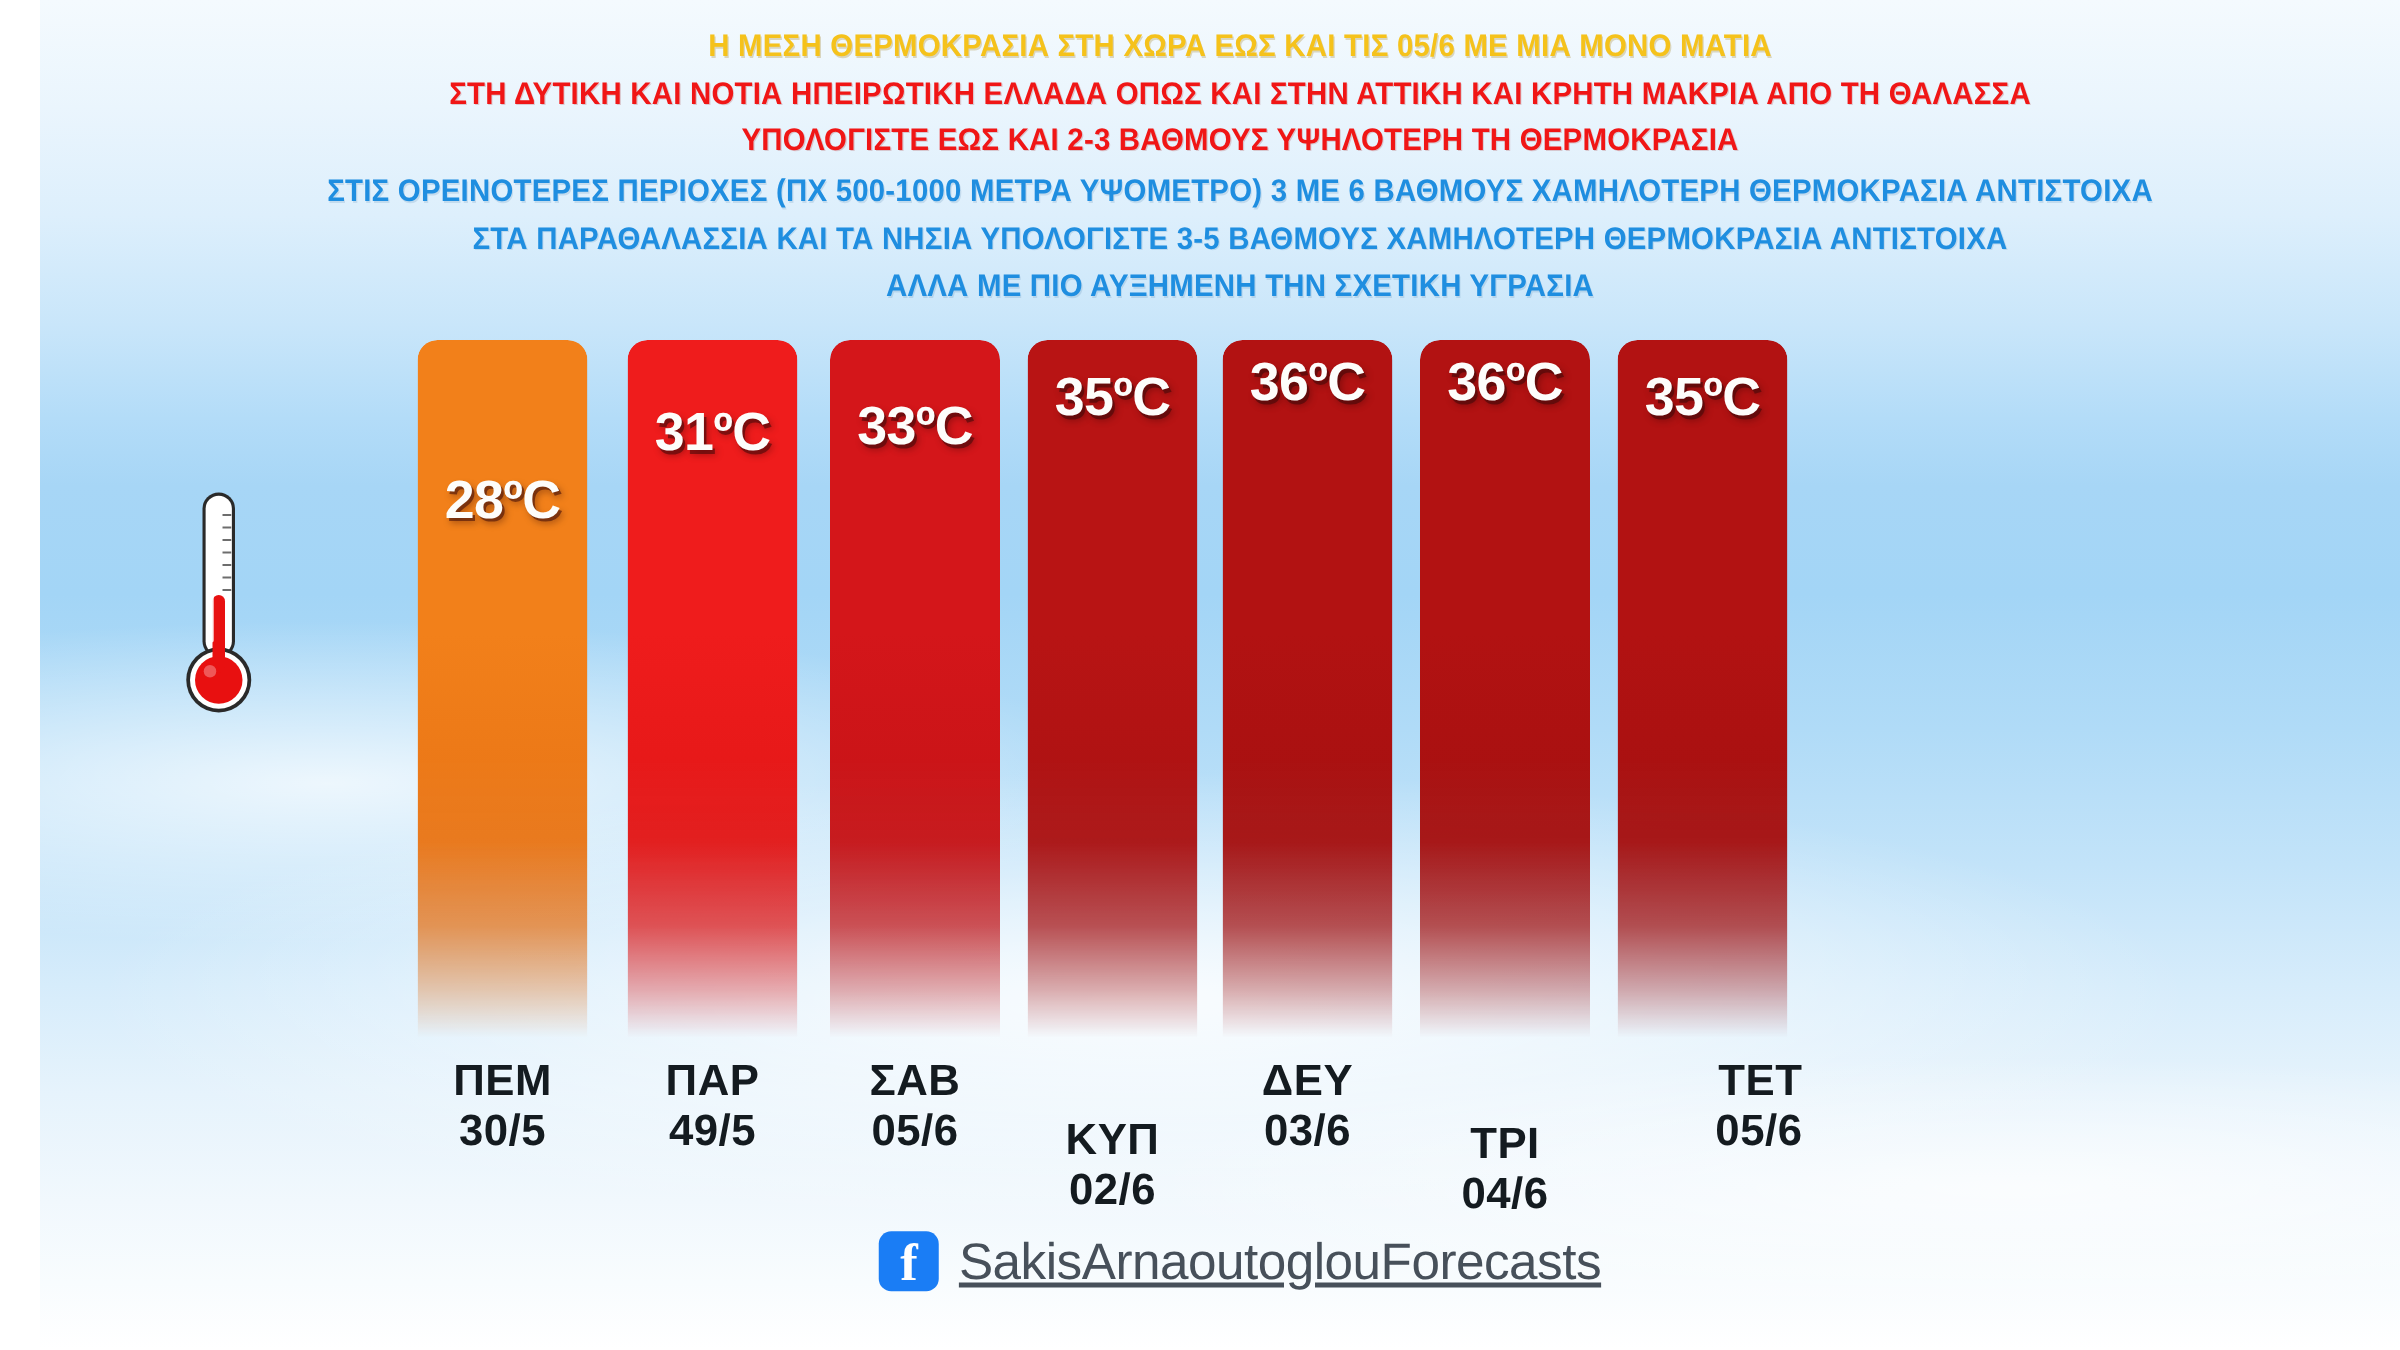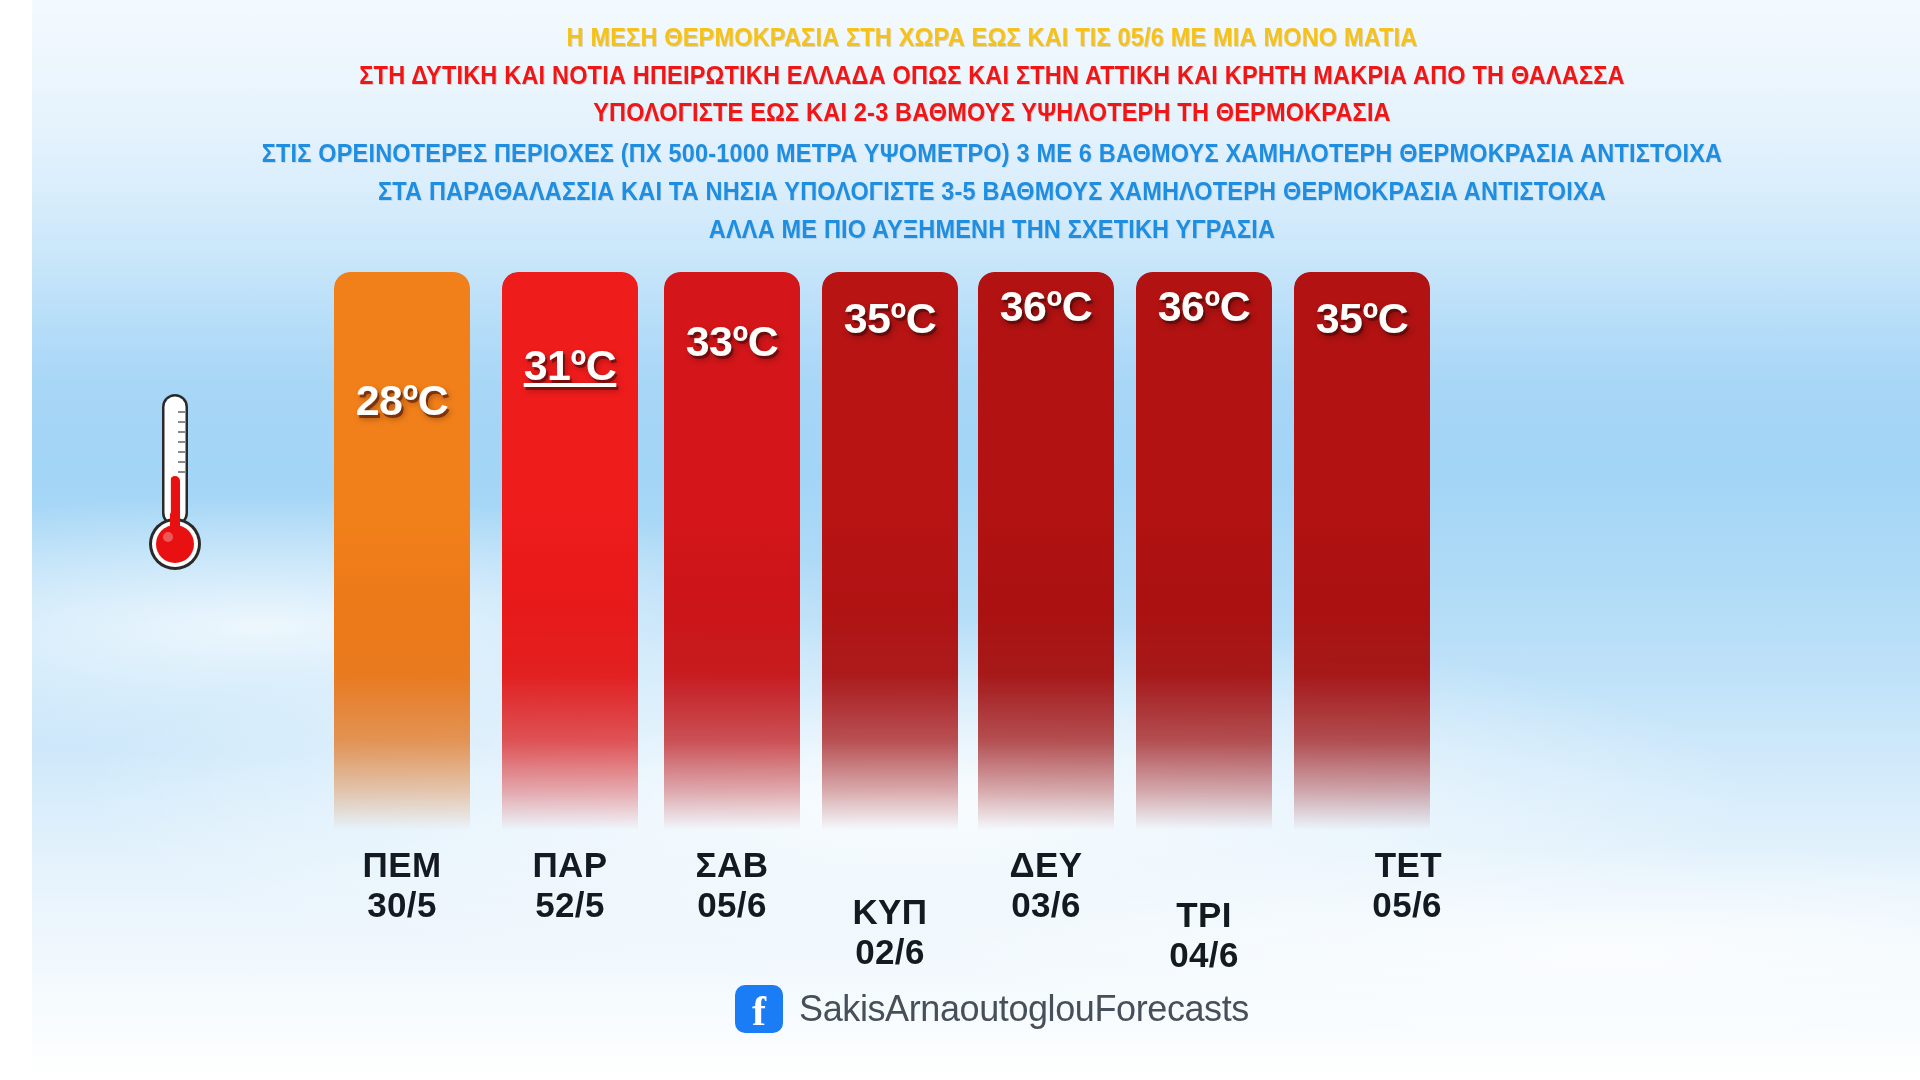--- a/index.html
+++ b/index.html
@@ -171,23 +171,24 @@
     text-align: center;
     color: #ffffff;
     font-family: "Liberation Serif", serif;
     font-weight: bold;
     font-size: 42px;
     line-height: 42px;
   }
   .fb-name {
     color: #47505a;
     font-family: "Liberation Sans Narrow", "Liberation Sans", sans-serif;
-    font-size: 36px;
+    font-size: 41px;
     line-height: 44px;
     letter-spacing: -0.4px;
+    text-decoration: underline;
   }
 </style>
 </head>
 <body>
 
 <div id="stage">
 
   <div class="headlines">
     <div class="hl hl-gold">Η ΜΕΣΗ ΘΕΡΜΟΚΡΑΣΙΑ ΣΤΗ ΧΩΡΑ ΕΩΣ ΚΑΙ ΤΙΣ 05/6 ΜΕ ΜΙΑ ΜΟΝΟ ΜΑΤΙΑ</div>
     <div class="hl hl-red">ΣΤΗ ΔΥΤΙΚΗ ΚΑΙ ΝΟΤΙΑ ΗΠΕΙΡΩΤΙΚΗ ΕΛΛΑΔΑ ΟΠΩΣ ΚΑΙ ΣΤΗΝ ΑΤΤΙΚΗ ΚΑΙ ΚΡΗΤΗ ΜΑΚΡΙΑ ΑΠΟ ΤΗ ΘΑΛΑΣΣΑ</div>
@@ -225,22 +226,22 @@
   </div>
 
   <div id="bars">
       <div class="bar-col" style="left: 302px; top: 0px;">
         <div class="bar" style="top: 272px; height: 558px; background: linear-gradient(rgb(242, 128, 26) 0%, rgb(242, 128, 26) 42%, rgb(224, 106, 18) 100%);"></div>
         <div class="bar-temp" style="top: 376px;">28ºC</div>
         <div class="bar-day" style="top: 845px;"><span class="d1">ΠΕΜ</span><span class="d2">30/5</span></div>
       </div>
       <div class="bar-col" style="left: 470px; top: 0px;">
         <div class="bar" style="top: 272px; height: 558px; background: linear-gradient(rgb(239, 28, 28) 0%, rgb(239, 28, 28) 42%, rgb(214, 18, 18) 100%);"></div>
-        <div class="bar-temp" style="top: 341px; text-decoration: underline;">31ºC</div>
-        <div class="bar-day" style="top: 845px; text-align: center;"><span class="d1">ΠΑΡ</span><span class="d2">52/5</span></div>
+        <div class="bar-temp" style="top: 322px;">31ºC</div>
+        <div class="bar-day" style="top: 845px; text-align: center;"><span class="d1">ΠΑΡ</span><span class="d2">49/5</span></div>
       </div>
       <div class="bar-col" style="left: 632px; top: 0px;">
         <div class="bar" style="top: 272px; height: 558px; background: linear-gradient(rgb(212, 22, 26) 0%, rgb(212, 22, 26) 42%, rgb(184, 16, 19) 100%);"></div>
         <div class="bar-temp" style="top: 317px;">33ºC</div>
         <div class="bar-day" style="top: 845px;"><span class="d1">ΣΑΒ</span><span class="d2">05/6</span></div>
       </div>
       <div class="bar-col" style="left: 790px; top: 0px;">
         <div class="bar" style="top: 272px; height: 558px; background: linear-gradient(rgb(184, 20, 20) 0%, rgb(184, 20, 20) 42%, rgb(158, 15, 16) 100%);"></div>
         <div class="bar-temp" style="top: 294px;">35ºC</div>
         <div class="bar-day" style="top: 892px;"><span class="d1">ΚΥΠ</span><span class="d2">02/6</span></div>

